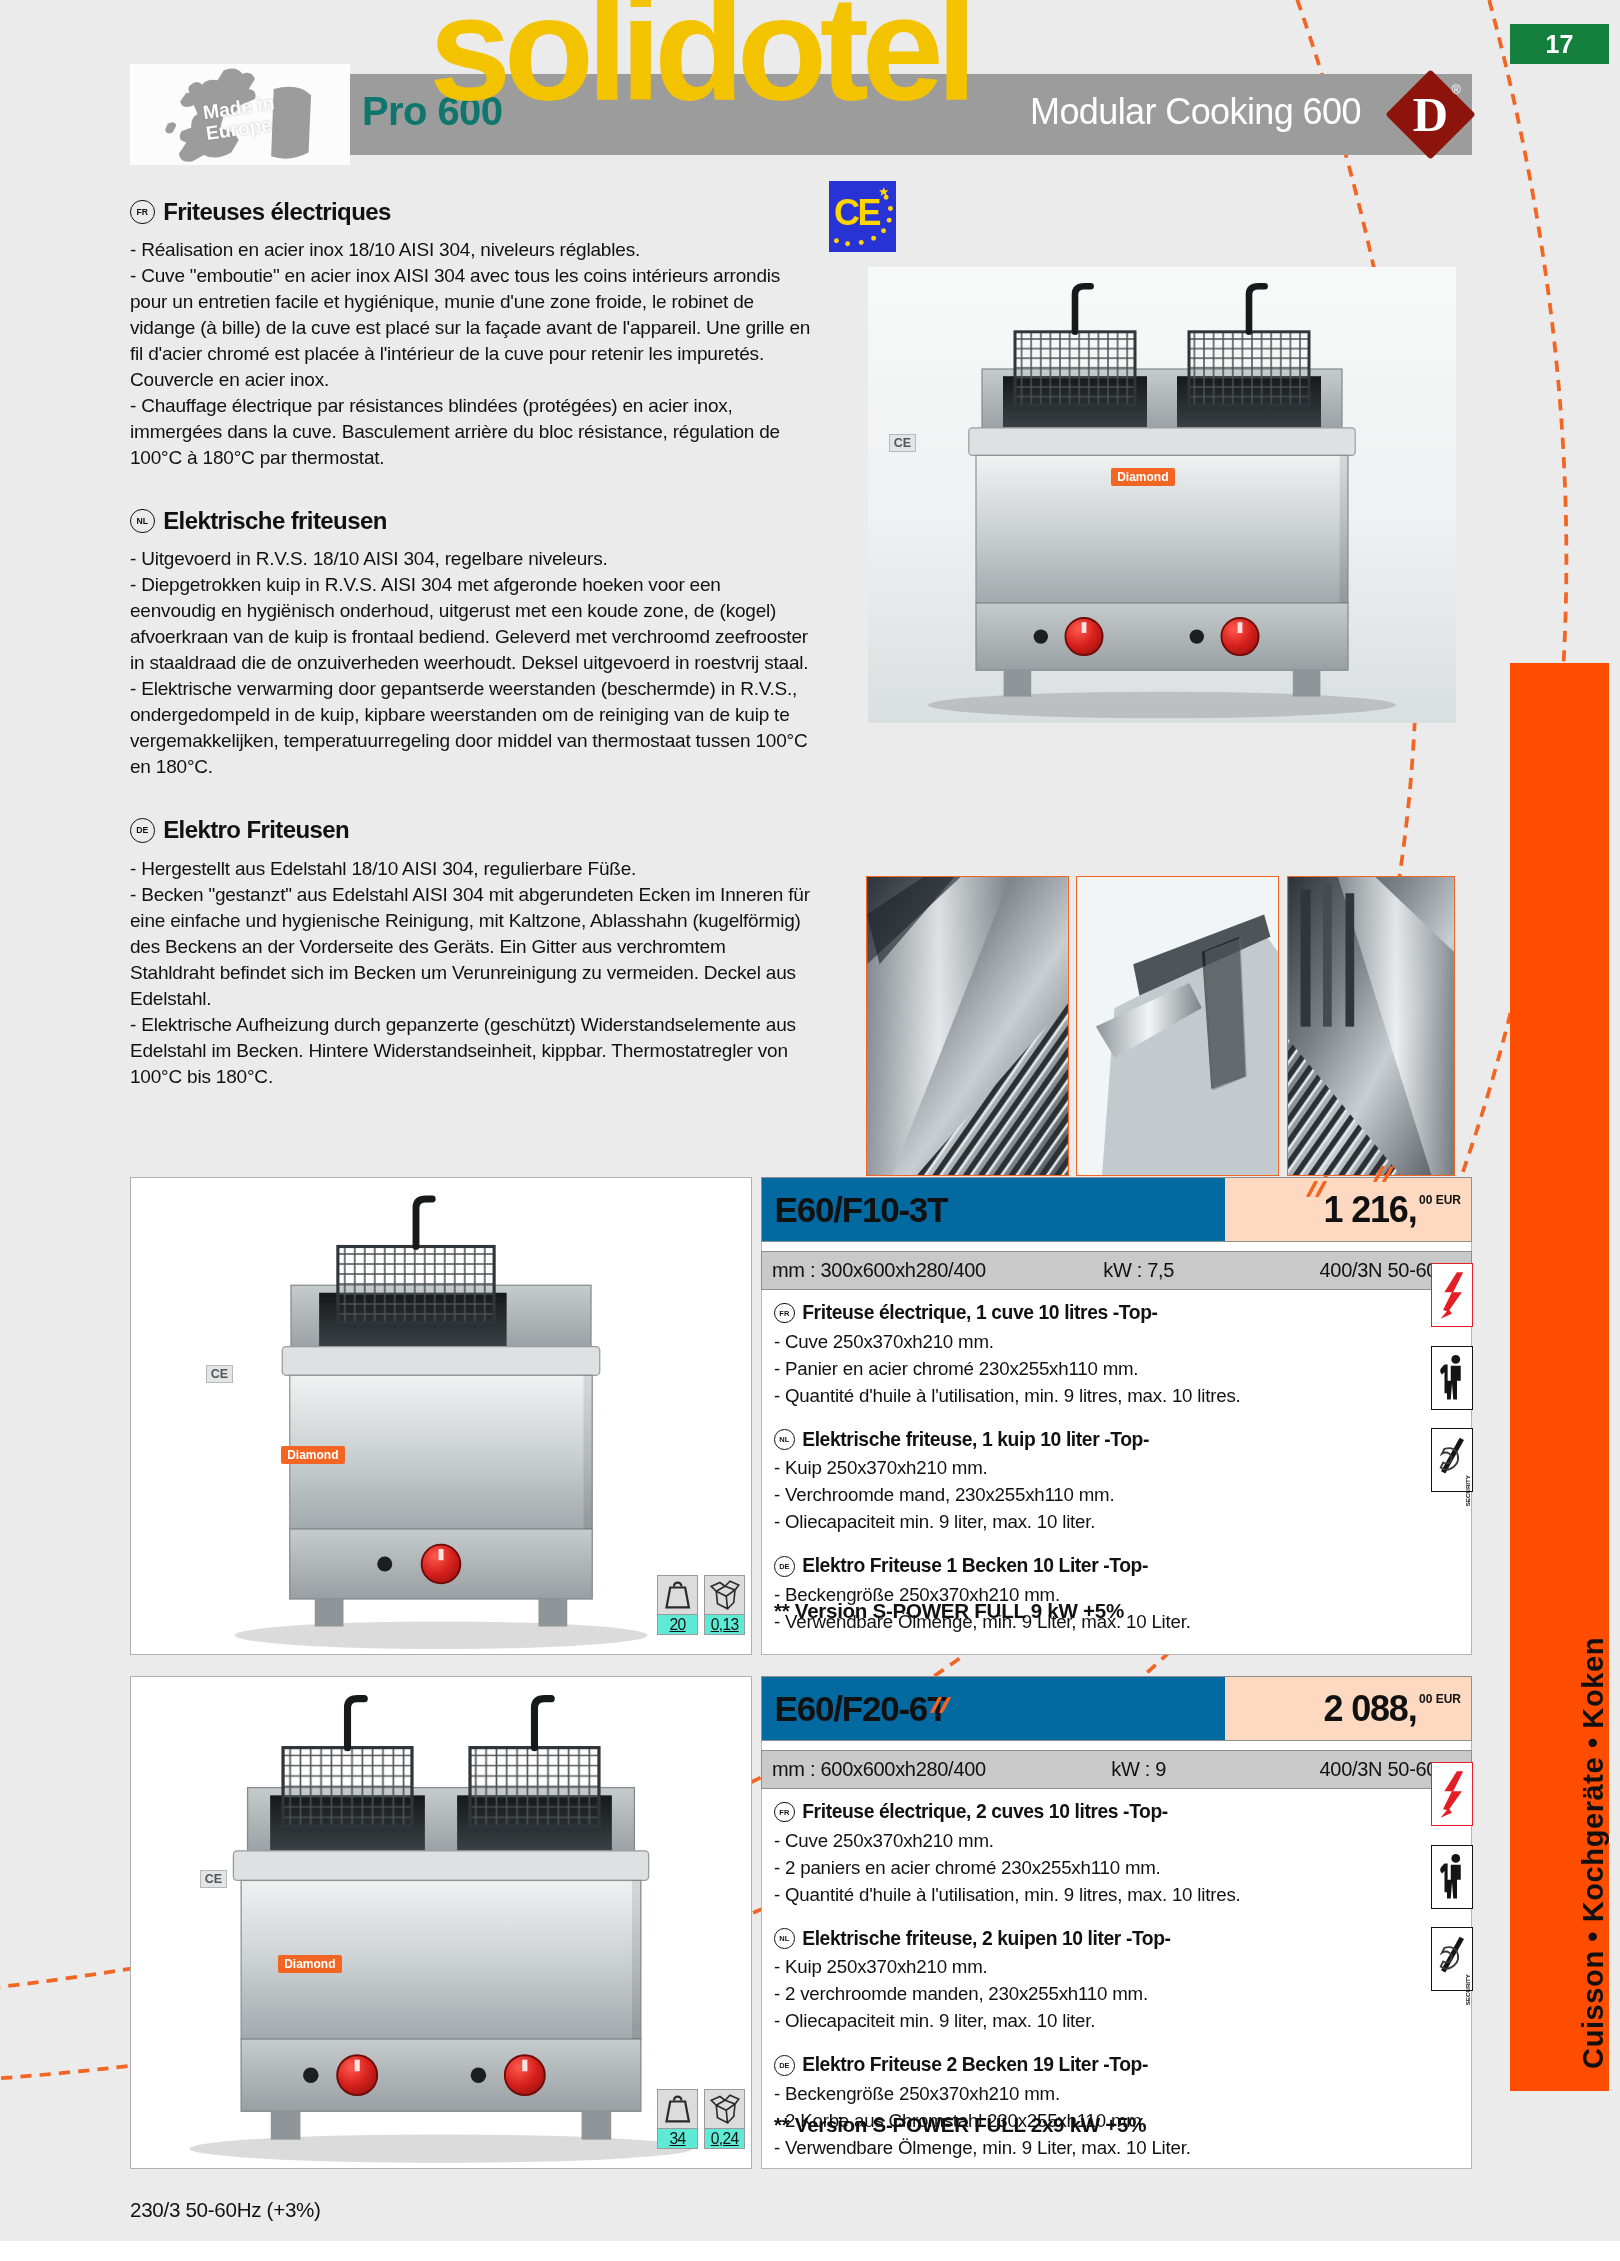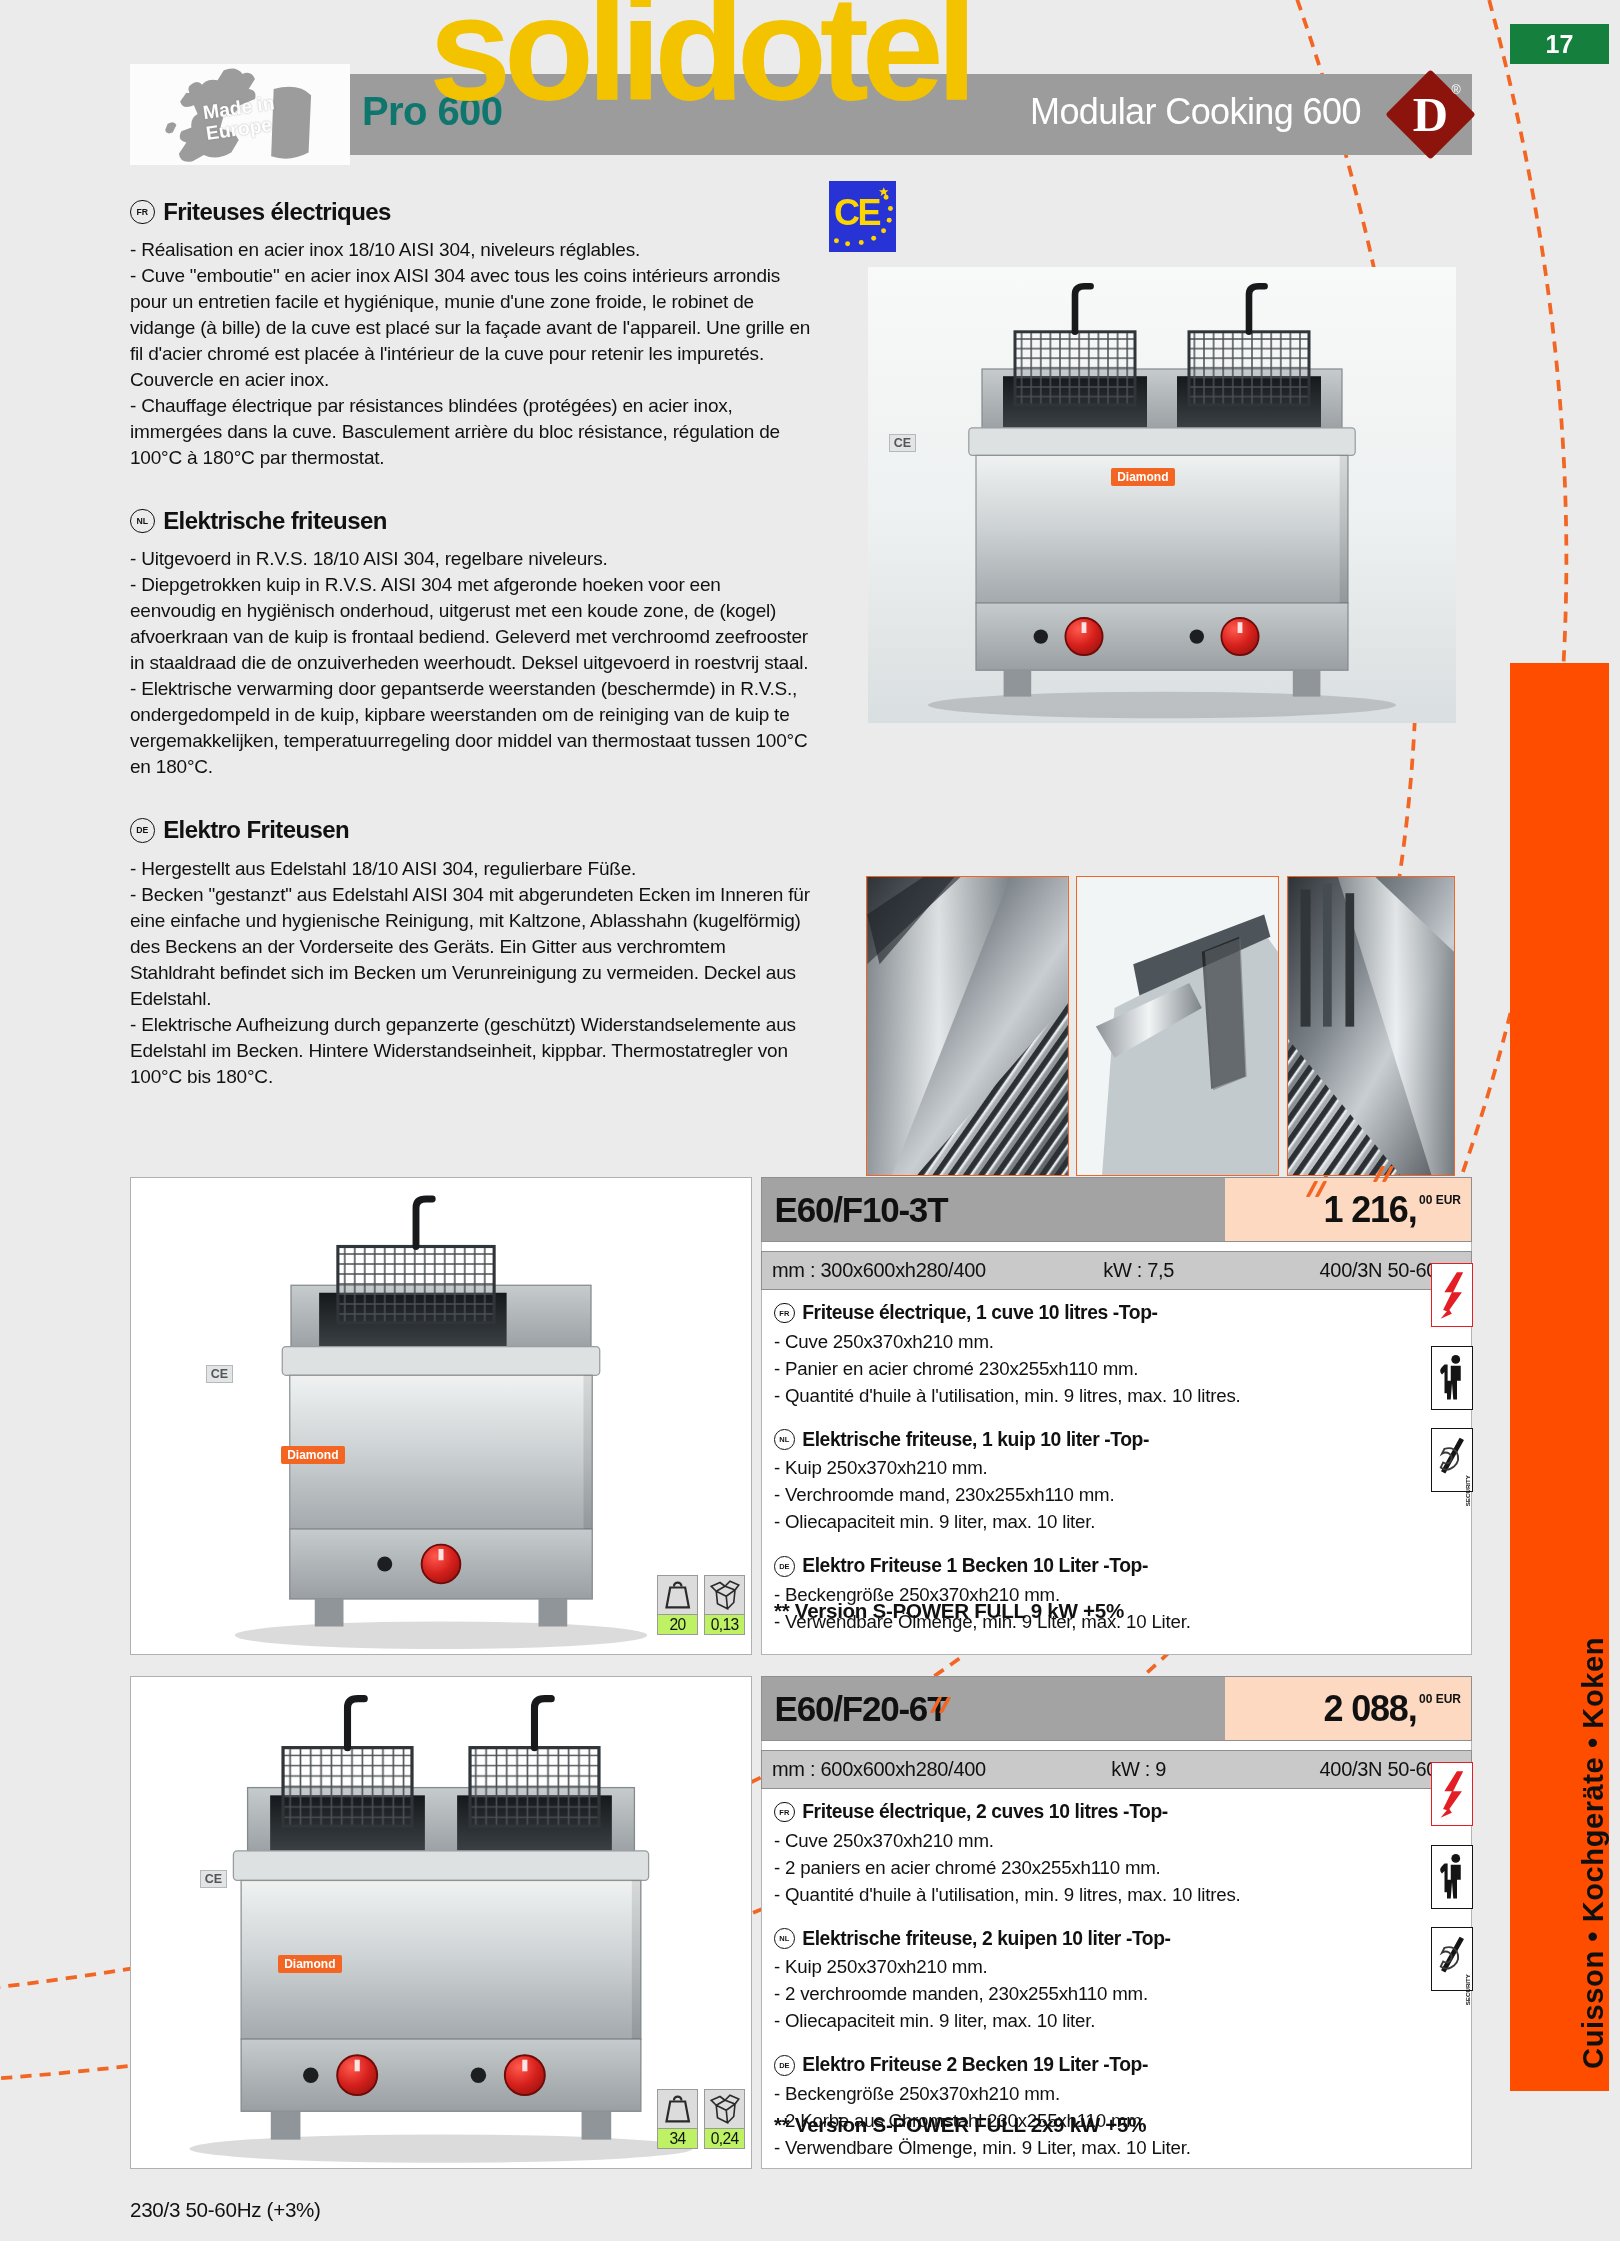--- a/index.html
+++ b/index.html
@@ -42,21 +42,21 @@
   .tile2{left:1076px;width:201px;}
   .tile3{left:1287px;width:166px;}
   .brand-tag{position:absolute;background:#f26522;color:#fff;font-weight:bold;font-size:12px;padding:1.9px 6.2px;border-radius:1.9px;letter-spacing:0;}
   .ce-small{position:absolute;font-size:12.5px;font-weight:bold;color:#555;background:#e2e5e6;padding:1.2px 3.7px;border:0.6px solid #b5b9ba;}
   
   .panel{left:130px;width:1342px;z-index:2;}
   .panel-1{top:1177px;height:478px;}
   .panel-2{top:1676px;height:493px;}
   .photo-box{position:absolute;left:0;top:0;width:622px;height:100%;background:#fff;border:1.2px solid #b0b0b0;box-sizing:border-box;}
   .info-bg{position:absolute;left:631px;top:0;right:0;bottom:0;background:#fff;border:1.2px solid #b4b4b4;box-sizing:border-box;}
-  .title-row{position:absolute;left:631px;top:0;width:711px;height:65px;background:#a3a3a3;border:1.2px solid #8f8f8f;box-sizing:border-box;display:flex;align-items:center;}
+  .title-row{position:absolute;left:631px;top:0;width:711px;height:65px;background:#0369a1;border:1.2px solid #8f8f8f;box-sizing:border-box;display:flex;align-items:center;}
   .prod-code{flex:1;padding-left:12.5px;font-size:35px;font-weight:bold;letter-spacing:-1.2px;}
   .price-badge{width:246px;height:100%;background:#fcd9c0;display:flex;align-items:center;justify-content:flex-end;padding-right:10px;box-sizing:border-box;}
   .price-main{font-size:36px;font-weight:bold;letter-spacing:-1.2px;}
   .price-sup{font-size:12px;font-weight:bold;display:inline-block;transform:translateY(-10px);margin-left:2.5px;}
   .spec-bar{position:absolute;left:631px;top:74px;width:711px;height:39px;background:#c9c9c9;border:1.2px solid #8f8f8f;box-sizing:border-box;display:flex;align-items:center;font-size:20px;letter-spacing:-0.3px;padding:0 10px;}
   .spec-dim{flex:1.2;text-align:left;}
   .spec-power{flex:0.9;text-align:center;}
   .spec-voltage{flex:1;text-align:right;}
   .desc{position:absolute;left:644px;top:125px;width:611px;}
   .desc-section{margin-bottom:20px;}
@@ -65,21 +65,21 @@
   .desc-title{font-size:19.3px;font-weight:bold;letter-spacing:-0.4px;}
   .desc-line{font-size:18.7px;line-height:27px;letter-spacing:-0.2px;}
   .icons-col{position:absolute;left:1301px;top:86px;width:42px;}
   .icon-box{width:42px;height:64px;background:#fff;box-sizing:border-box;margin-bottom:18.7px;display:flex;align-items:center;justify-content:center;position:relative;}
   .icon-box.red{border:1.9px solid #e31e24;}
   .icon-box.blk{border:1.9px solid #141414;}
   .security-caption{position:absolute;right:0.6px;bottom:16px;font-size:6.2px;font-weight:bold;transform:rotate(-90deg);transform-origin:right bottom;letter-spacing:0;}
   .ship-icons{position:absolute;left:527px;bottom:20px;display:flex;gap:6.2px;}
   .ship-icon{width:41px;}
   .ship-icon .pic{width:41px;height:40px;background:#dcdcdc;border:1.2px solid #9a9a9a;box-sizing:border-box;display:flex;align-items:center;justify-content:center;}
-  .ship-icon .num{width:41px;height:20px;background:#bef264;border:1.2px solid #9a9a9a;border-top:none;box-sizing:border-box;display:flex;align-items:center;justify-content:center;font-size:15.6px;letter-spacing:-0.6px;}
+  .ship-icon .num{width:41px;height:20px;background:#5eead4;border:1.2px solid #9a9a9a;border-top:none;box-sizing:border-box;display:flex;align-items:center;justify-content:center;font-size:15.6px;letter-spacing:-0.6px;text-decoration:underline;}
   .version-note{position:absolute;left:644px;bottom:32px;font-size:20.6px;font-weight:bold;letter-spacing:-0.3px;text-align:right;}
   
   .side-bar{left:1510px;top:663px;width:99px;height:1428px;background:#ff4d00;z-index:2;}
   .side-label{position:absolute;left:50%;bottom:22.5px;transform:translateX(-50%);writing-mode:vertical-rl;rotate:180deg;font-size:29px;font-weight:bold;color:#101010;letter-spacing:0.6px;white-space:nowrap;}
   .footer-note{left:130px;top:2198px;font-size:20.6px;letter-spacing:-0.3px;z-index:2;}
   .bottom-strip{left:0;top:2241px;width:1620px;height:20px;background:#fff;z-index:1;}
 </style>
 </head>
 <body>
 

